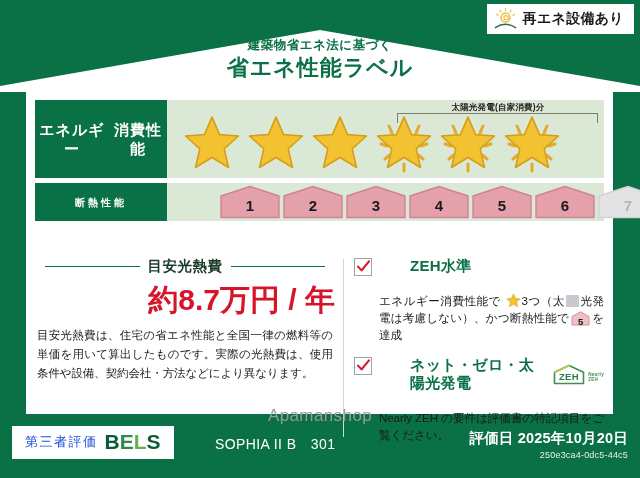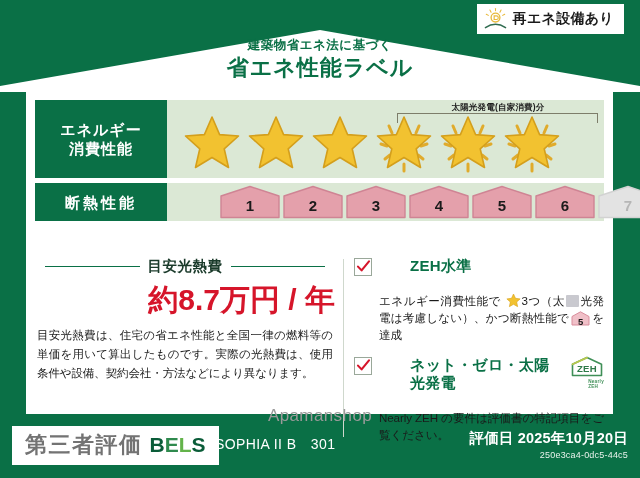--- a/index.html
+++ b/index.html
@@ -30,45 +30,45 @@
   }
 
   
   .tag-house{
     position:absolute;left:6px;top:4px;background:#fff;
     padding:4px 12px 5px 12px;
     font-size:15px;font-weight:bold;color:#1a1a1a;letter-spacing:.5px;
     z-index:9;
   }
   .tag-renew{
-    position:absolute;right:16px;top:4px;background:#fff;
+    position:absolute;right:6px;top:4px;background:#fff;
     padding:3px 10px 3px 6px;display:flex;align-items:center;gap:5px;
     z-index:9;
   }
   .tag-renew .txt{
     font-size:14px;font-weight:bold;color:#1a1a1a;letter-spacing:.3px;
   }
   .sun-icon{width:25px;height:24px;display:block;flex:0 0 auto;}
 
   
   .panel{
     position:absolute;left:26px;top:92px;width:587px;height:322px;
     background:#ffffff;
   }
 
   
   .perf{position:absolute;left:9px;top:8px;width:569px;}
   .perf-row{display:flex;align-items:stretch;margin-bottom:5px;}
   .perf-key{
     width:132px;flex:0 0 132px;background:#0a7046;color:#fff;
-    display:flex;flex-direction:column;align-items:center;justify-content:center;
+    display:flex;flex-direction:row;align-items:center;justify-content:center;
     font-size:15px;font-weight:bold;letter-spacing:1px;line-height:19px;
     text-align:center;
   }
-  .perf-key.one-line{font-size:15px;letter-spacing:3px;}
+  .perf-key.one-line{font-size:10px;letter-spacing:3px;}
   .perf-val{
     flex:1 1 auto;background:#dbe8d5;position:relative;
   }
   .row-energy .perf-key{height:78px;}
   .row-energy .perf-val{height:78px;}
   .row-insul .perf-key{height:38px;}
   .row-insul .perf-val{height:38px;}
 
   
   .solar-note{
@@ -141,41 +141,41 @@
   .inline-house{display:inline-block;vertical-align:-4px;margin:0 2px;width:19px;height:15px;position:relative;}
   .inline-house svg{position:absolute;left:0;top:0;}
   .inline-house b{
     position:absolute;left:0;right:0;top:2px;text-align:center;
     font-size:9.5px;color:#1a1a1a;font-weight:bold;
   }
   .redact{
     display:inline-block;width:13px;height:12px;background:#c9c9cf;
     vertical-align:-2px;margin:0 1px;border-radius:1px;
   }
-  .zeh-logo{display:inline-flex;align-items:flex-end;gap:2px;margin-left:3px;flex-direction:column;}
+  .zeh-logo{display:inline-flex;align-items:flex-end;gap:2px;margin-left:3px;}
   .zeh-logo .sub{
     font-size:4.6px;color:#3f8f57;font-weight:bold;line-height:5px;
     text-align:left;padding-bottom:3px;white-space:nowrap;
   }
 
   
   .watermark{
     position:absolute;left:0;top:406px;width:640px;text-align:center;
     font-size:17px;color:#9a9a9a;letter-spacing:.4px;z-index:7;
     font-family:"Liberation Sans",sans-serif;
   }
 
   
   .footer{position:absolute;left:0;top:420px;width:640px;height:58px;}
   .bels-badge{
     position:absolute;left:12px;top:6px;background:#fff;
     padding:4px 13px 5px 13px;display:flex;align-items:center;gap:7px;
   }
   .bels-badge .jp{
-    font-size:22px;font-weight:bold;color:#737373;letter-spacing:1.5px;
+    font-size:13px;font-weight:normal;color:#1d4ed8;letter-spacing:1.5px;
   }
   .bels-badge .en{font-size:21px;font-weight:bold;letter-spacing:0px;}
   .bels-badge .en i{font-style:normal;}
   .bels-badge .en .c1{color:#0a5c38;}
   .bels-badge .en .c2{color:#2f8a4e;}
   .bels-badge .en .c3{color:#63b34a;}
   .bels-badge .en .c4{color:#0a5c38;}
   .bldg-name{
     position:absolute;left:215px;top:16px;color:#fff;font-size:14px;
     letter-spacing:.4px;white-space:nowrap;

